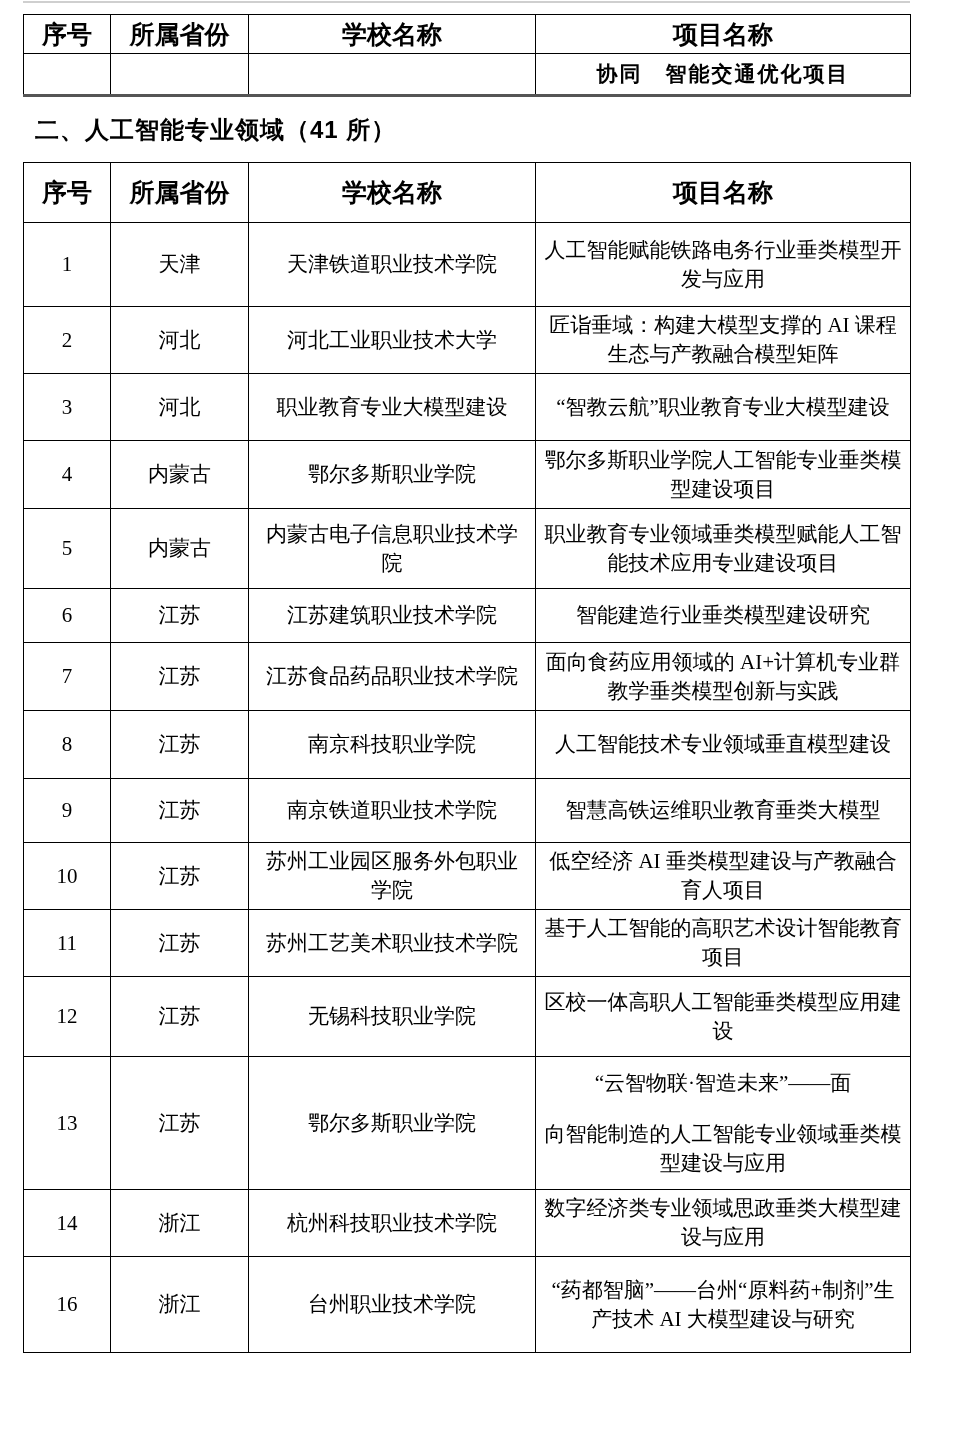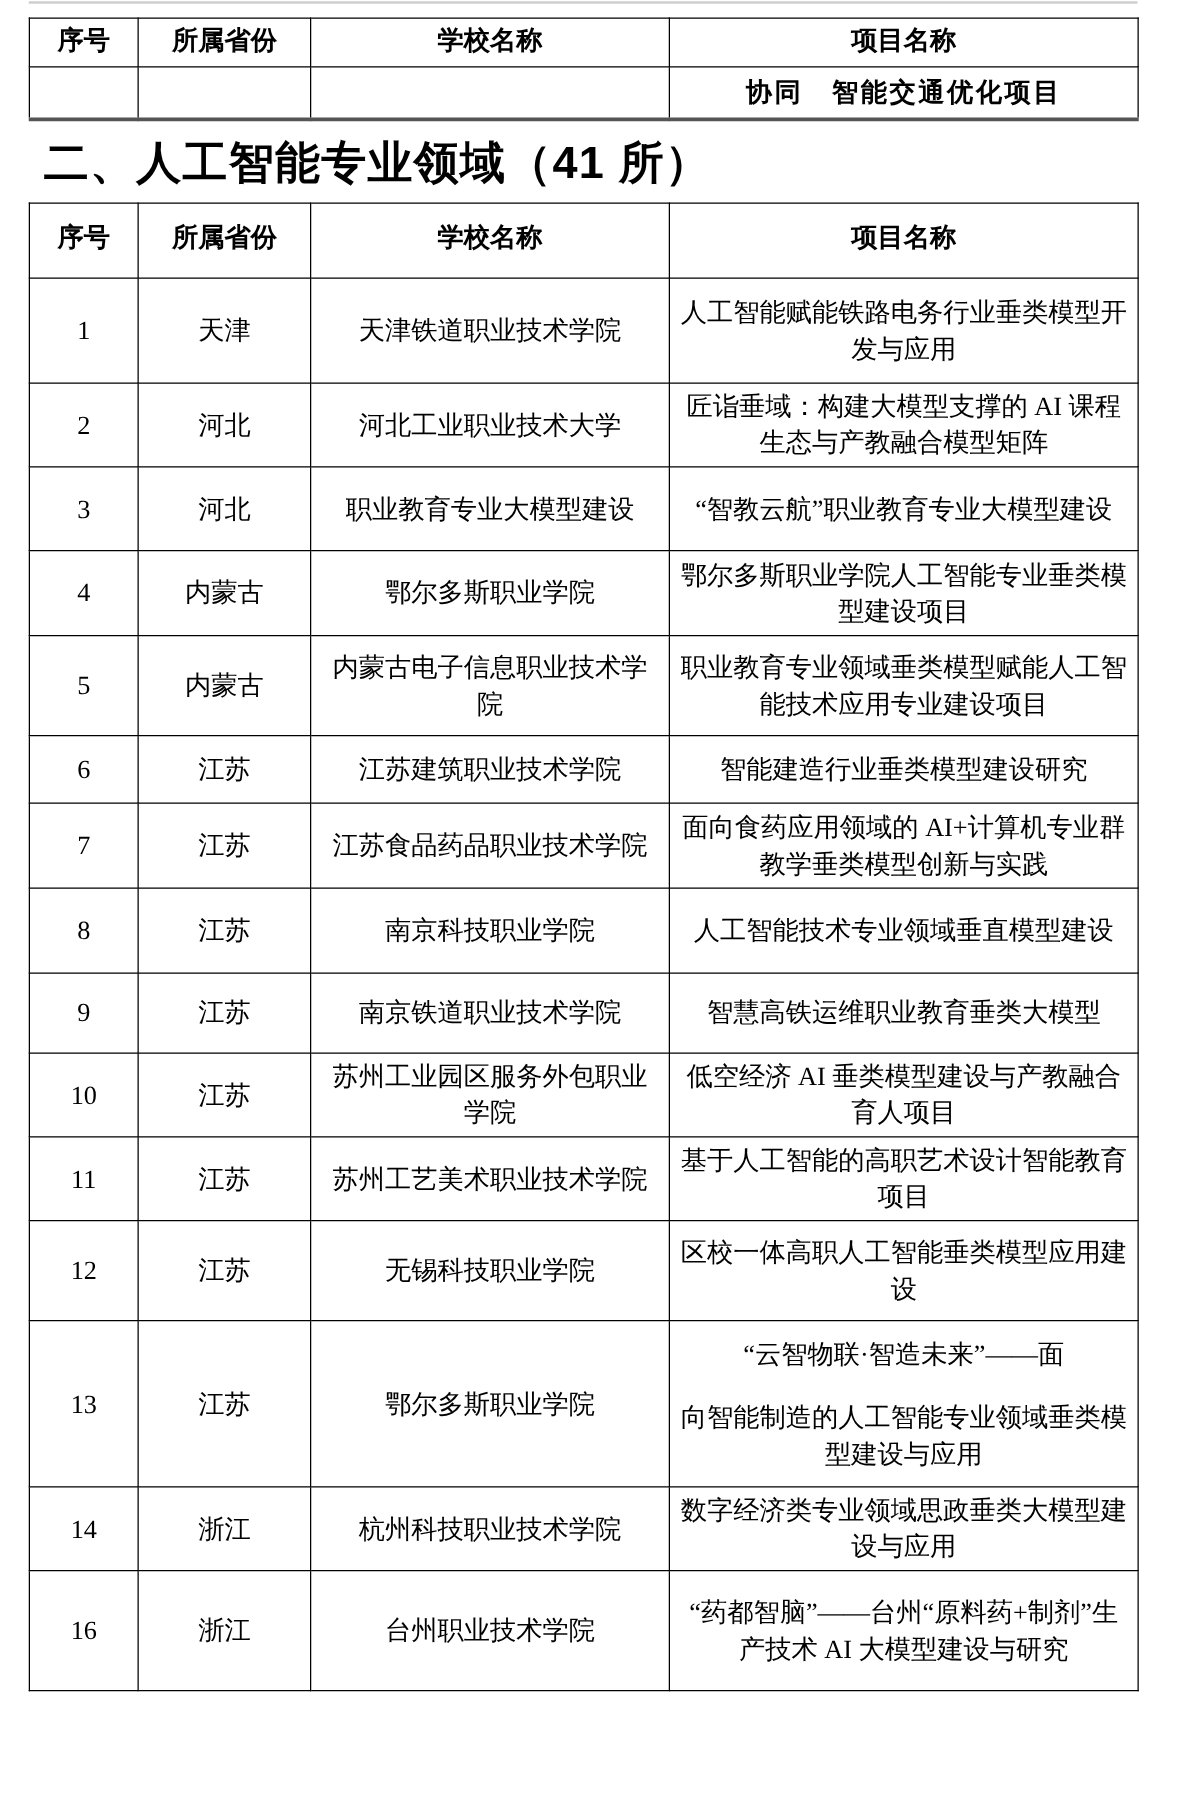--- a/index.html
+++ b/index.html
@@ -23,36 +23,36 @@
   th, td {
     border: 1.5px solid #000;
     text-align: center;
     vertical-align: middle;
     padding: 4px 8px;
     font-size: 21px;
     line-height: 29px;
     overflow: hidden;
   }
   th {
-    font-family: Liberation Mono, monospace;
+    font-family: Liberation Serif, serif;
     font-weight: bold;
-    font-size: 21px;
+    font-size: 25px;
   }
 
   .tbl-top { position: absolute; left: 23px; top: 14px; }
   .tbl-top { border-bottom: 3px solid #555; }
   .tbl-top tr.hdr { height: 39px; }
   .tbl-top tr.data { height: 42px; font-weight: bold; }
   .tbl-top td.proj-cell { letter-spacing: 2px; }
 
   .section-heading {
     position: absolute; left: 35px; top: 108px;
     font-family: "Liberation Sans", "DejaVu Sans", sans-serif;
     font-weight: bold;
-    font-size: 36px;
+    font-size: 24px;
     line-height: 44px;
     letter-spacing: 1px;
     white-space: nowrap;
   }
 
   .tbl-main { position: absolute; left: 23px; top: 162px; }
   .tbl-main tr.hdr { height: 60px; }
 
   
   .tbl-main tr.row-1  { height: 84px; }

